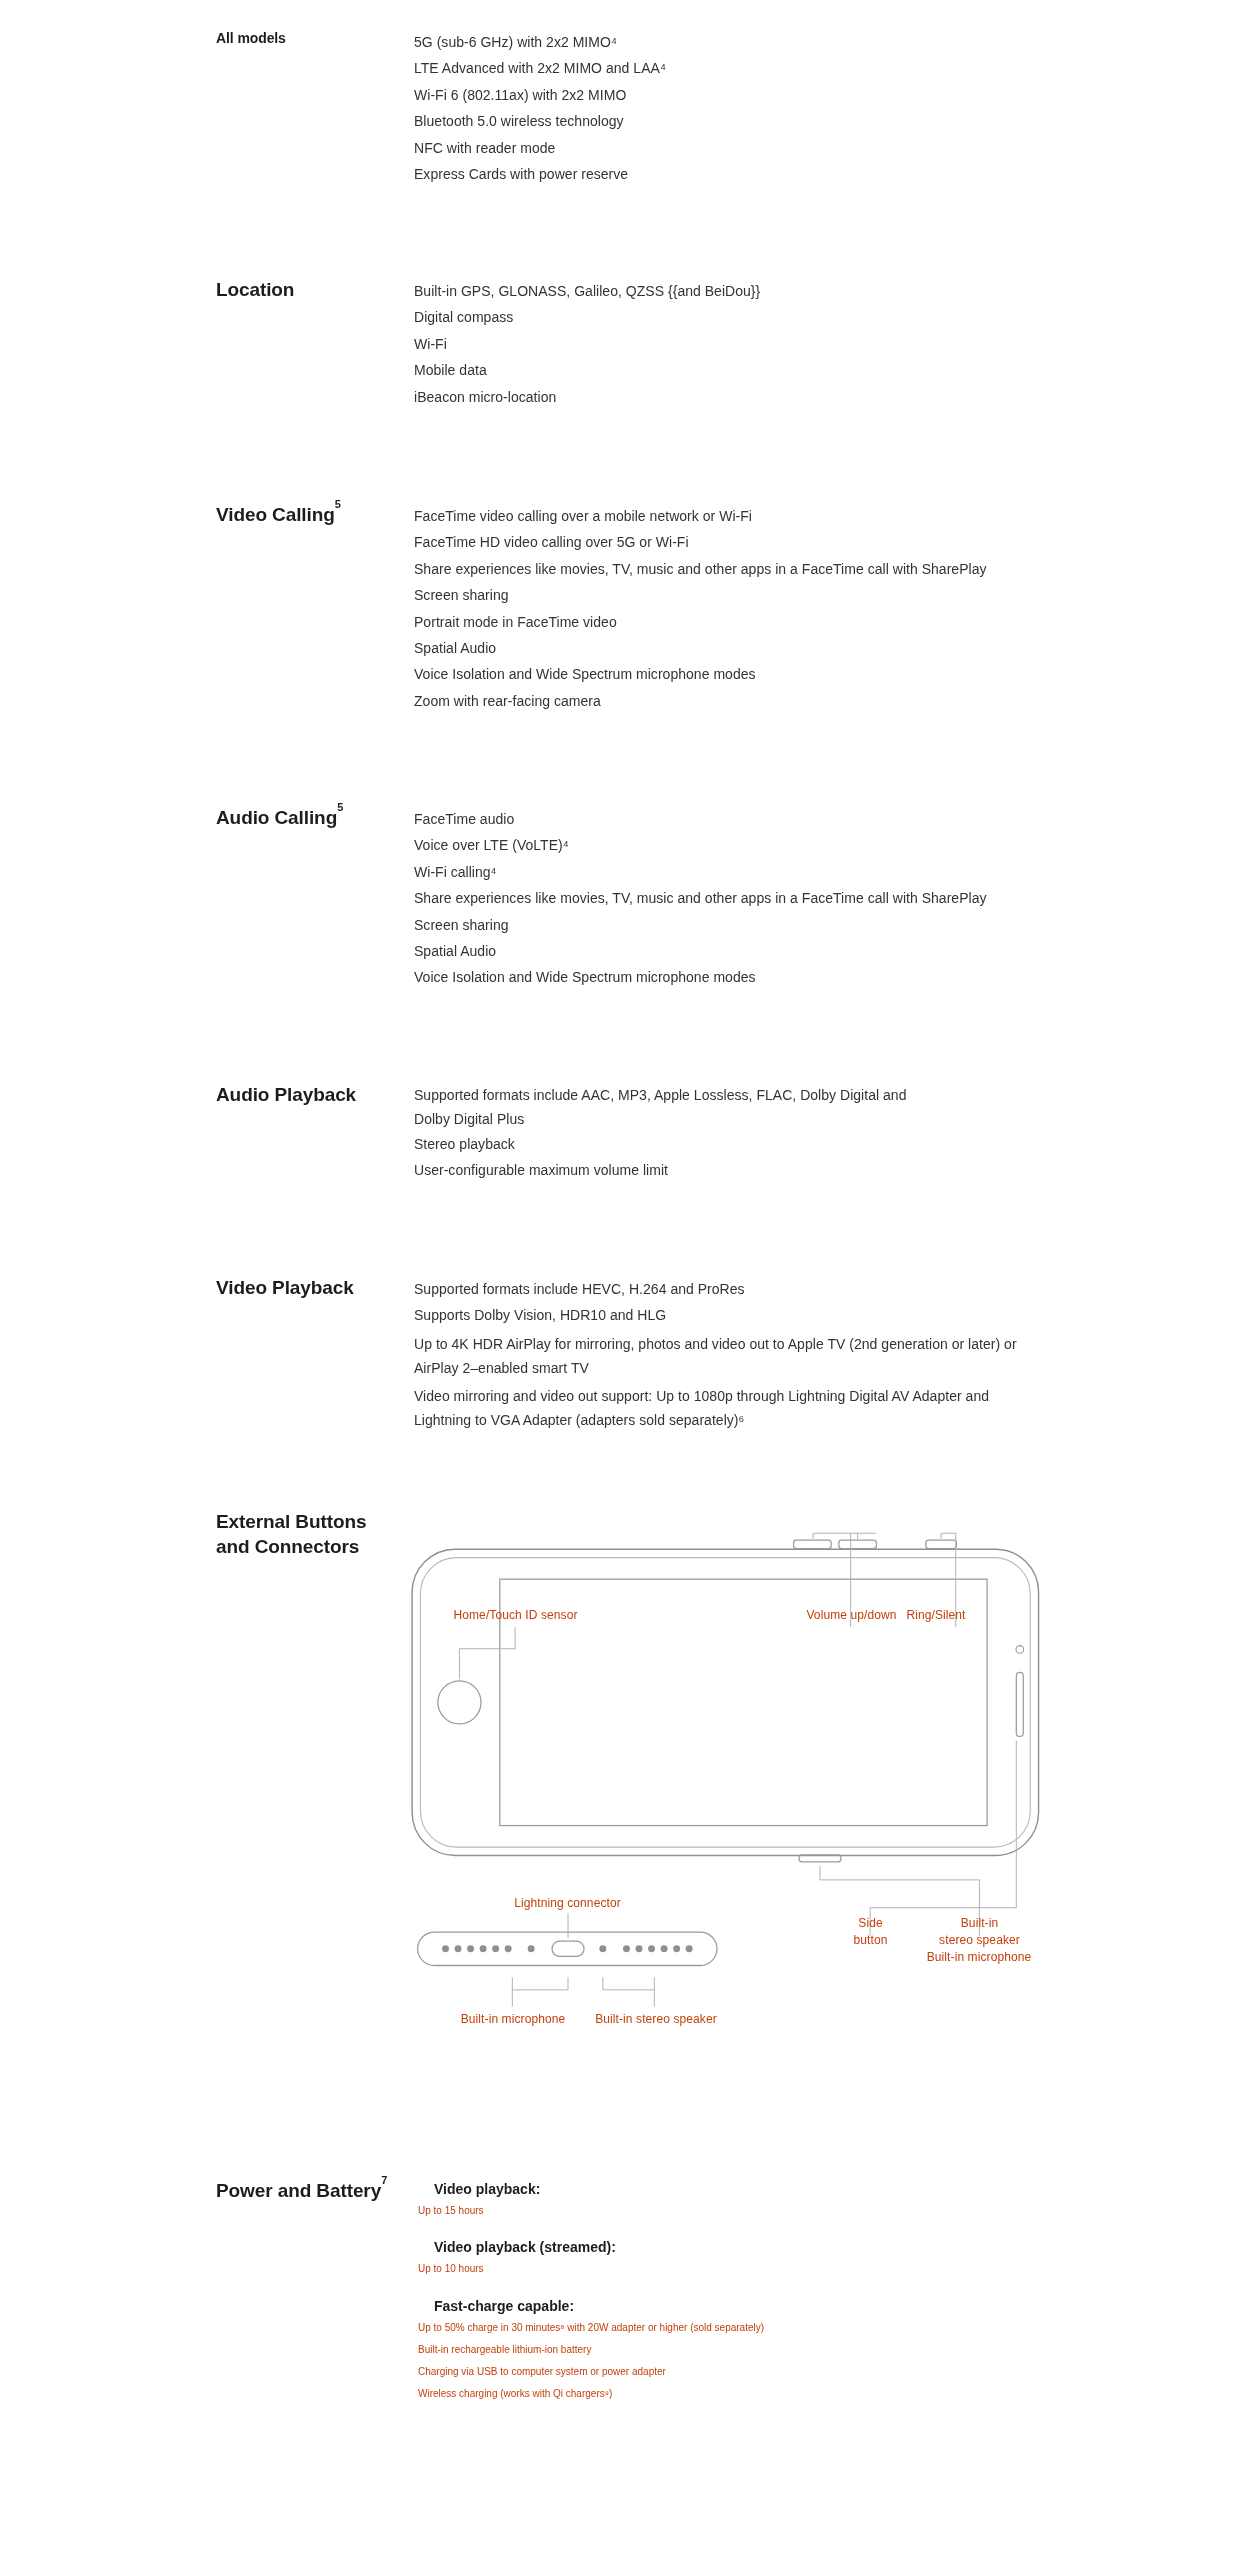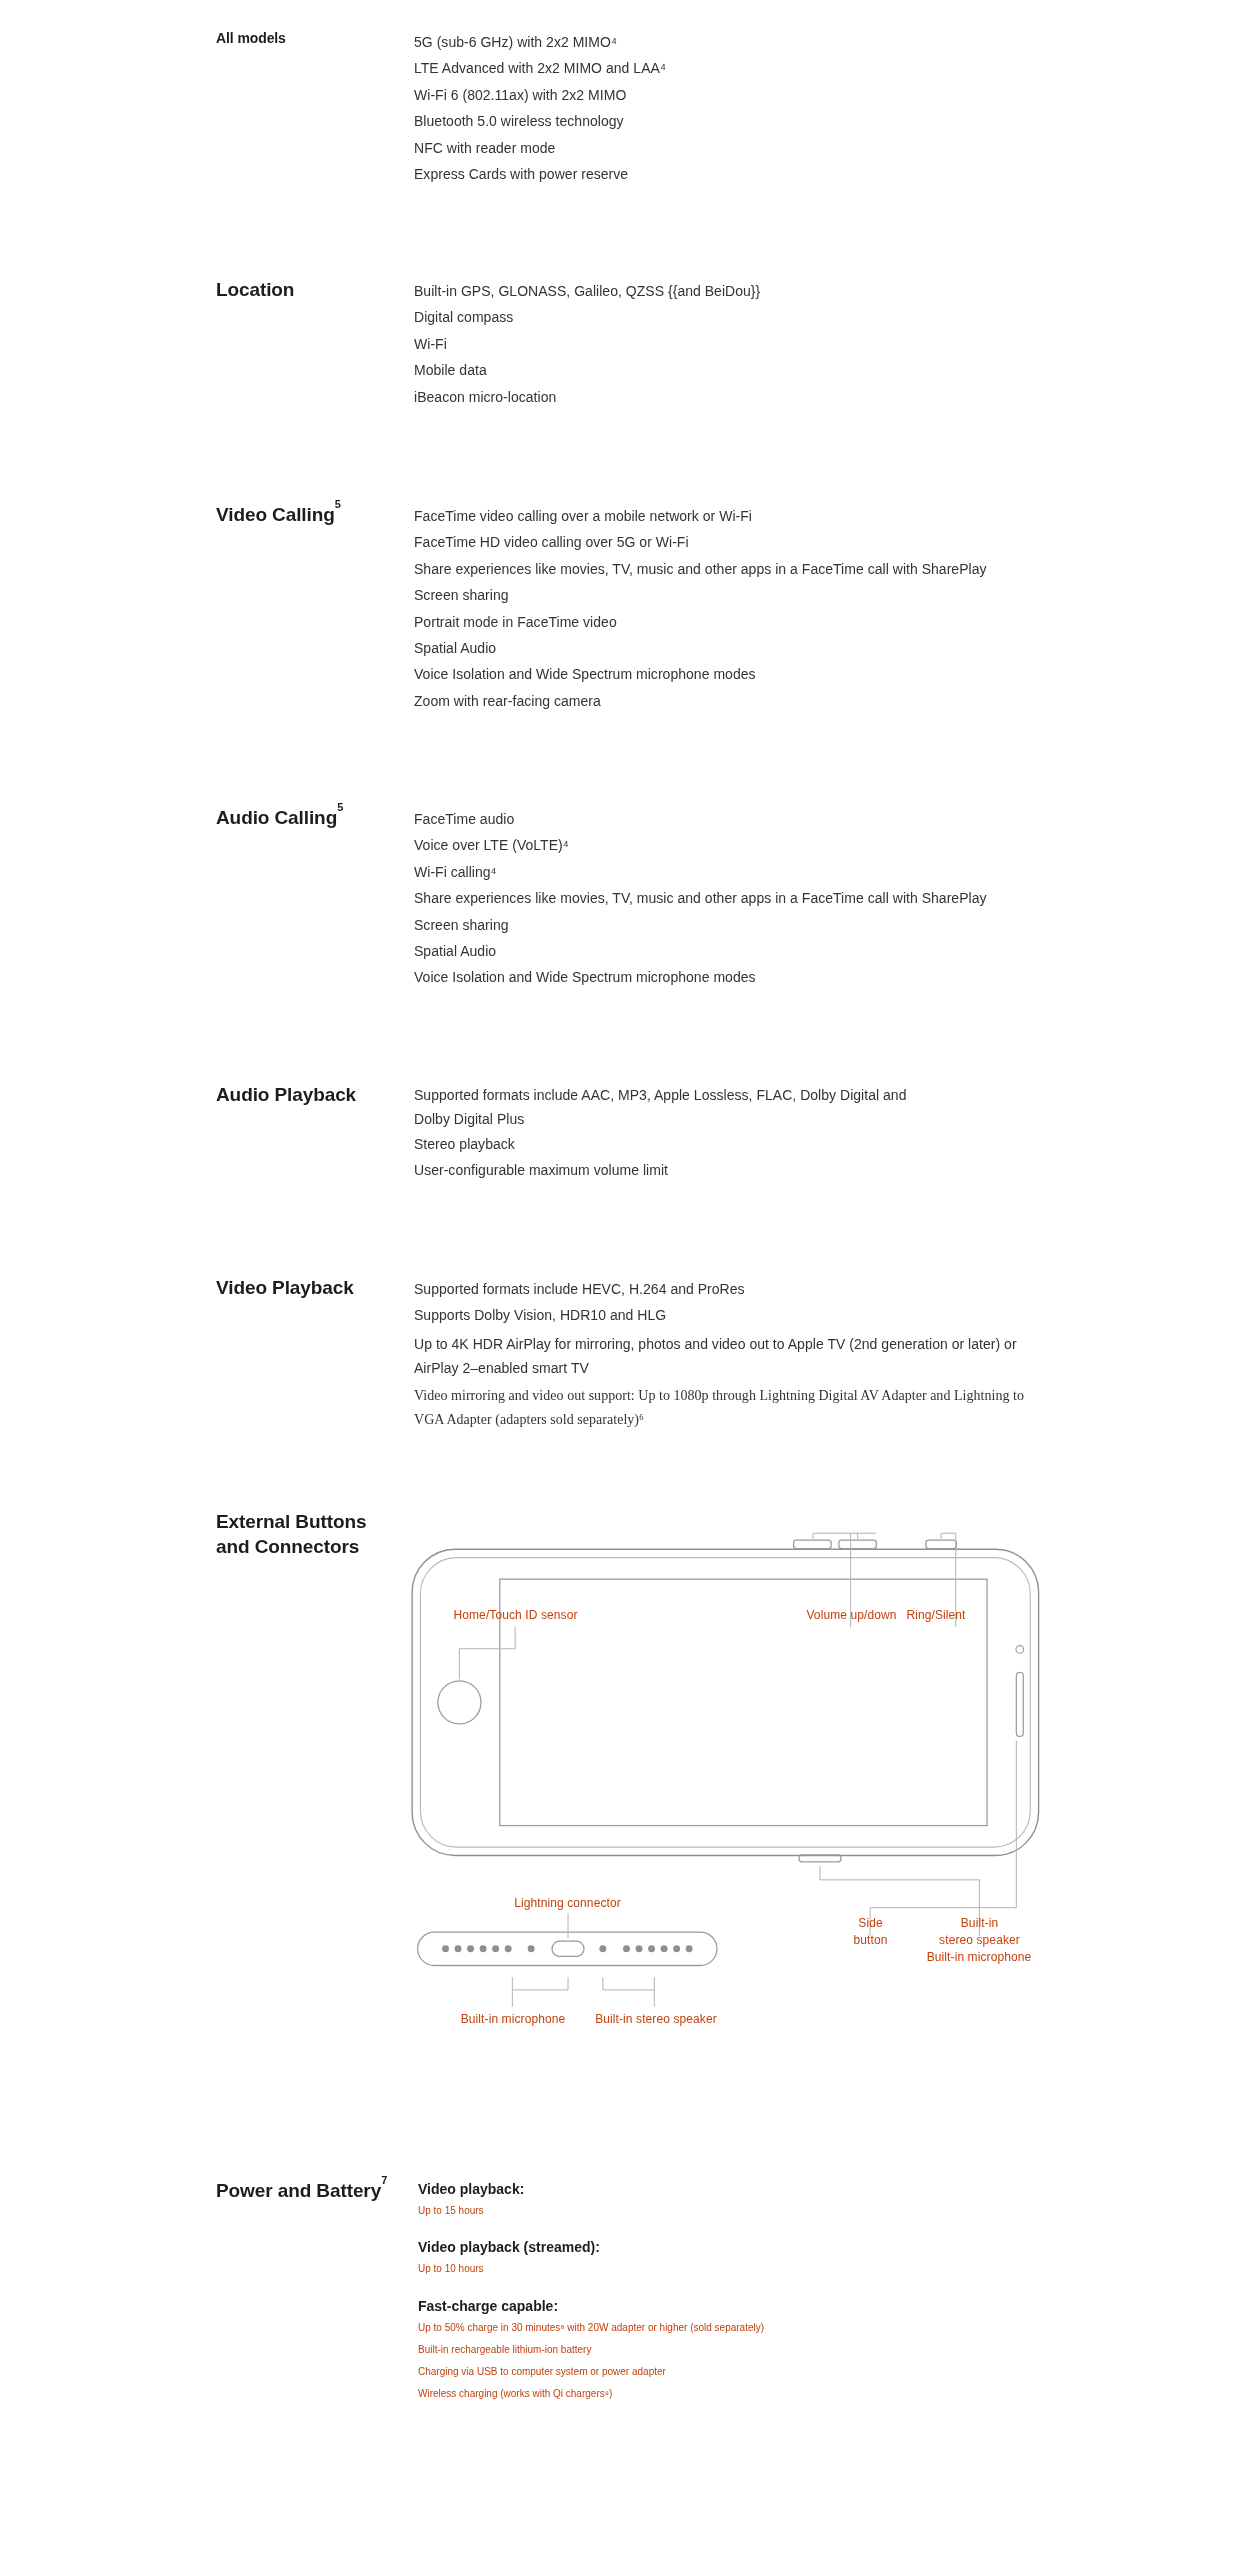--- a/index.html
+++ b/index.html
@@ -70,20 +70,21 @@
     text-align: center;
   }
 
   
   .pb-block { margin-bottom: 15.3px; }
   .pb-title {
     font-size: 14px;
     font-weight: 700;
     color: #1d1d1f;
     line-height: 21px;
+    margin-left: 16px;
   }
   .pb-item {
     font-size: 10px;
     color: #c2410c;
     line-height: 22px;
   }
 </style>
 </head>
 <body>
 
@@ -147,21 +148,21 @@
       <div class="line">User-configurable maximum volume limit</div>
     </div>
   </div>
 
   <div class="abs spec-row" style="left:216px; top:1276px; width:870px;">
     <div class="spec-label"><span>Video Playback</span></div>
     <div class="spec-body">
       <div class="line">Supported formats include HEVC, H.264 and ProRes</div>
       <div class="line">Supports Dolby Vision, HDR10 and HLG</div>
       <div class="line" style="max-width:613px; line-height:24px; margin-top:2.8px;">Up to 4K HDR AirPlay for mirroring, photos and video out to Apple TV (2nd generation or later) or AirPlay 2–enabled smart TV</div>
-      <div class="line" style="max-width:613px; line-height:24px; margin-top:4.2px;font-family:Liberation Serif, serif;">Video mirroring and video out support: Up to 1080p through Lightning Digital AV Adapter and Lightning to VGA Adapter (adapters sold separately)⁶</div>
+      <div class="line" style="max-width:613px; line-height:24px; margin-top:4.2px;">Video mirroring and video out support: Up to 1080p through Lightning Digital AV Adapter and Lightning to VGA Adapter (adapters sold separately)⁶</div>
     </div>
   </div>
 
   <div class="abs" style="left:216px; top:1510px; width:209px;">
     <div class="spec-label" style="width:209px;">
       <div>External Buttons</div>
       <div>and Connectors</div>
     </div>
   </div>
 

